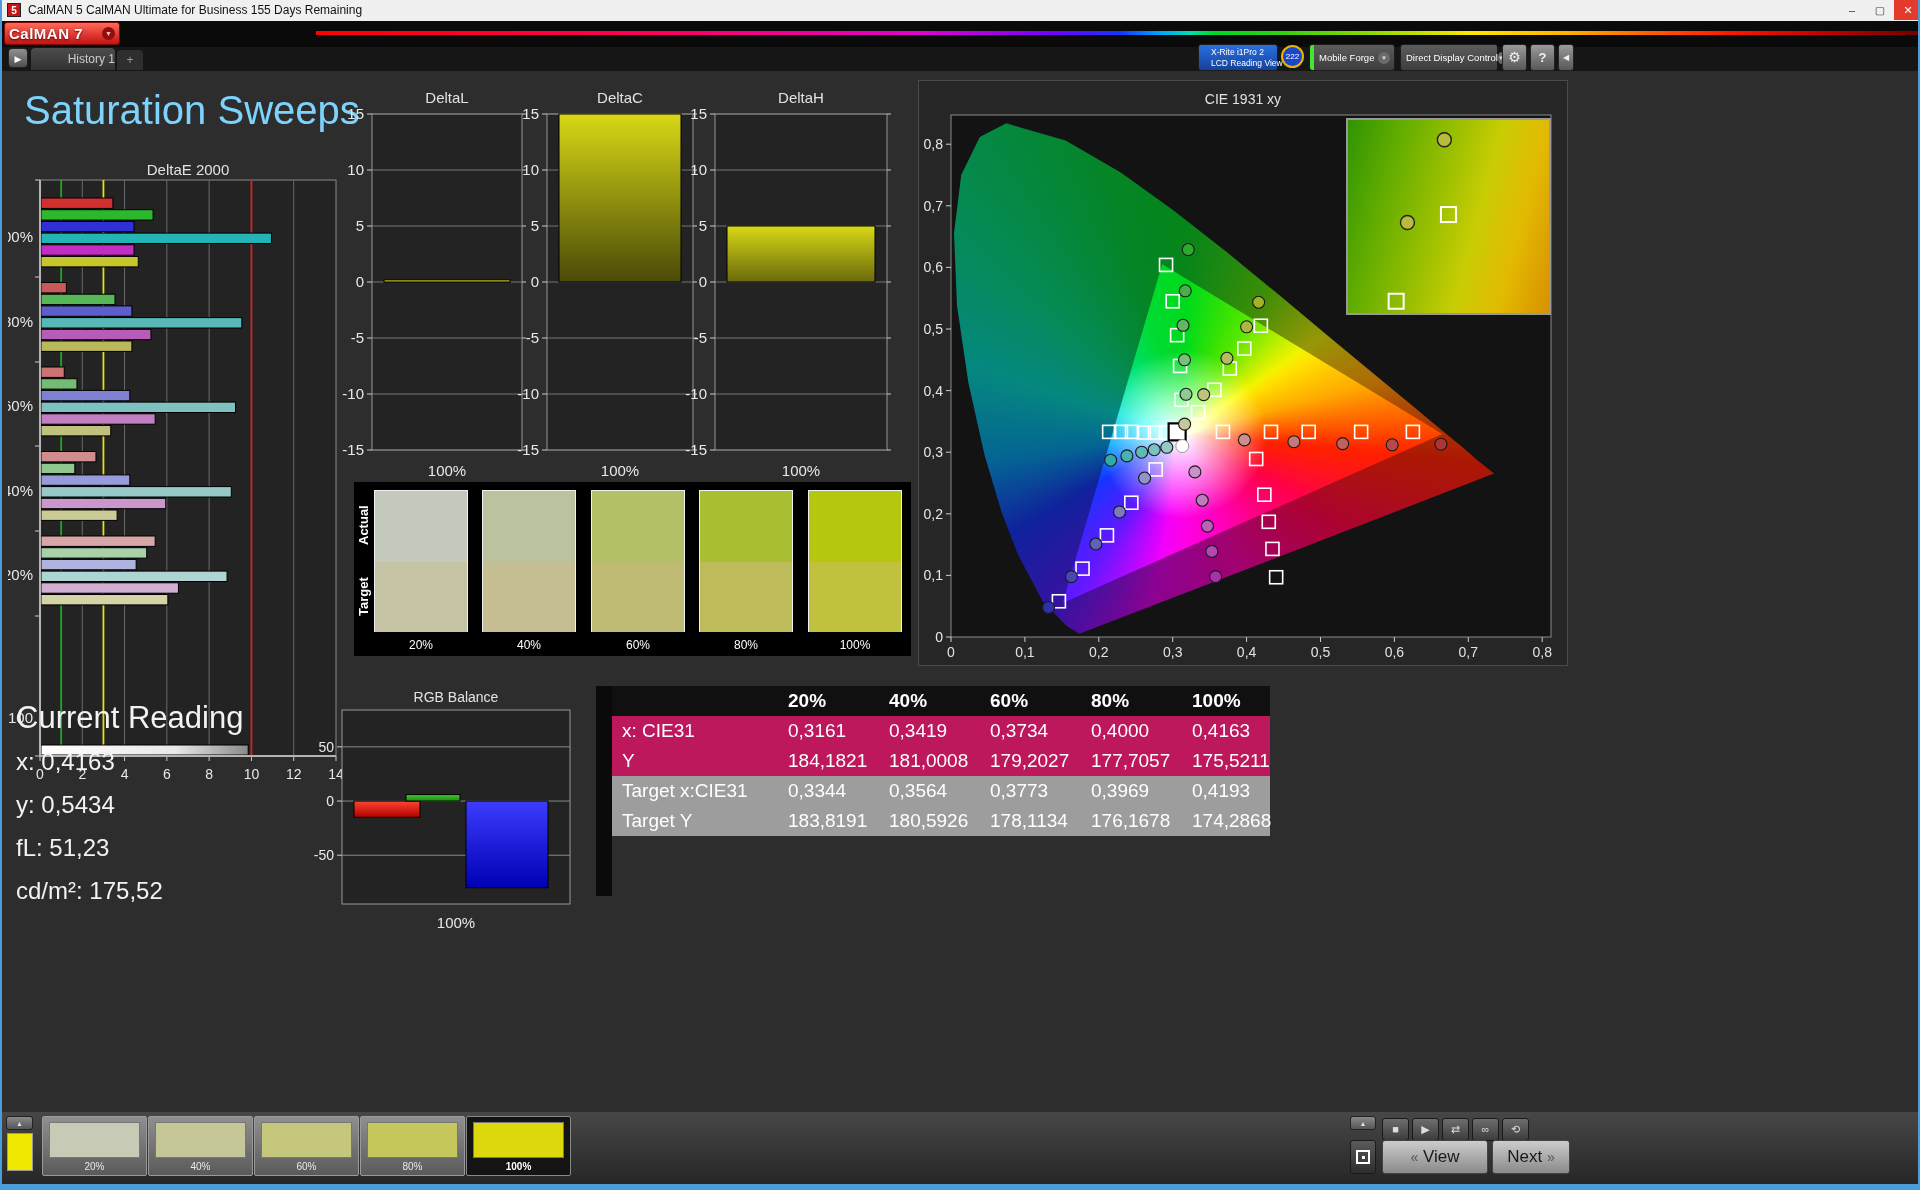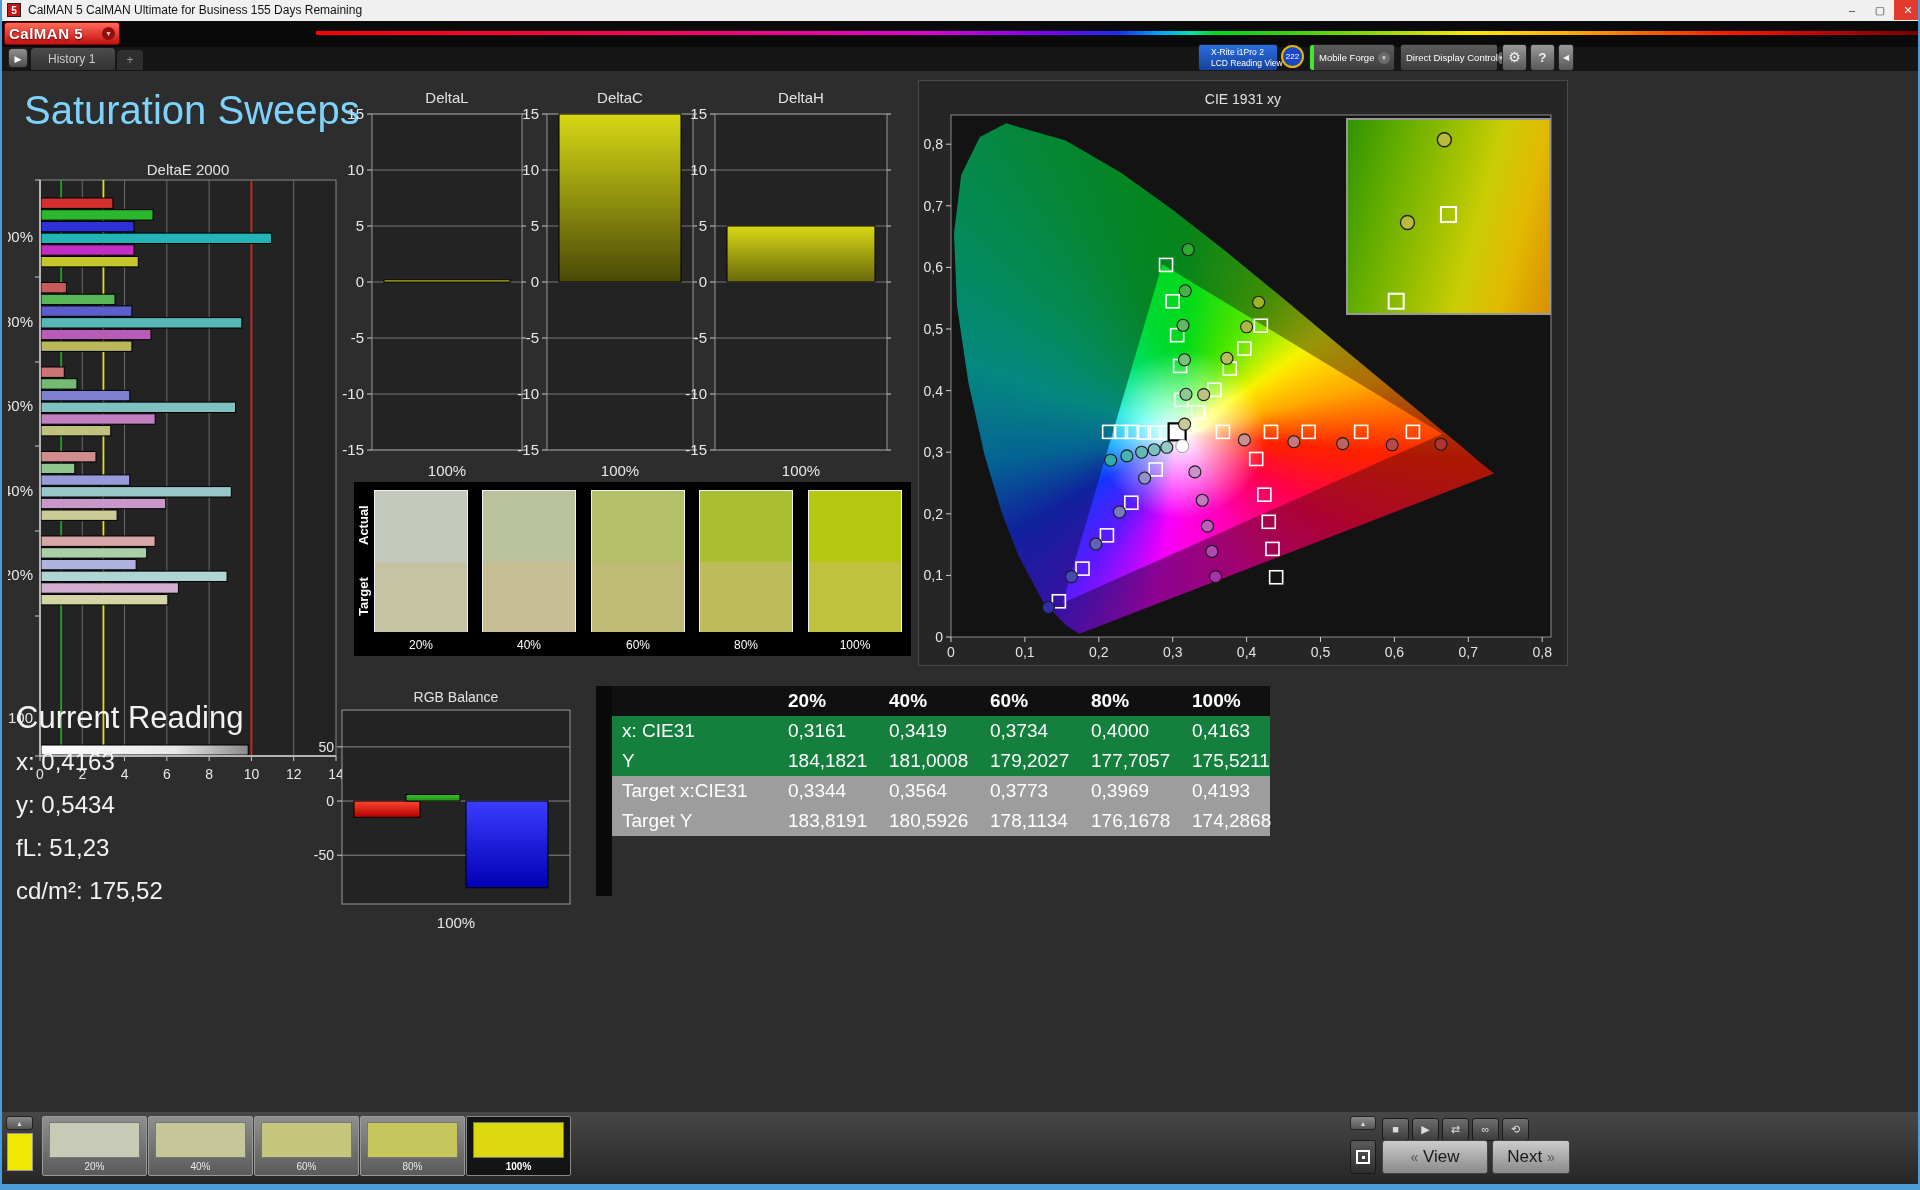--- a/index.html
+++ b/index.html
@@ -26,21 +26,21 @@
   #spectrum { left:314px; top:10px; width:1604px; height:4px;
       background:linear-gradient(90deg,#ff0000 0%,#ff0060 22%,#e000d0 38%,#7000ff 46%,#1830ff 50%,
       #00a0ff 52.5%,#00e0b0 54.5%,#00d820 56%,#30d010 60%,#80d800 65%,#c8e000 69%,#ffe800 72%,
       #ffb000 78%,#ff6000 83%,#ff1800 88%,#c00000 94%,#700000 100%); }
 
   
   #tabrow { left:0; top:47px; width:100%; height:24px; background:#161616; }
   #tab-play { left:6px; top:1px; width:20px; height:20px; border-radius:4px;
       background:linear-gradient(#909090,#4f4f4f); color:#fff; font-size:9px; text-align:center; line-height:20px; border:1px solid #222; }
   #tab-history { left:29px; top:1px; width:84px; height:22px; background:linear-gradient(#4c4c4c,#323232);
-      border-radius:4px 4px 0 0; color:#ccc; font-size:12px; text-align:left; line-height:22px;padding-left:17px; }
+      border-radius:4px 4px 0 0; color:#ccc; font-size:12px; text-align:right; line-height:22px;padding-left:17px; }
   #tab-add { left:115px; top:3px; width:26px; height:20px; background:#2e2e2e; border-radius:4px 4px 0 0;
       color:#999; font-size:12px; text-align:center; line-height:20px; }
 
   
   .drop { top:44px; height:27px; border:1px solid #1c1c1c; border-radius:3px; color:#fff; display:flex; align-items:center; }
   .drop .strip { width:4px; height:100%; border-radius:3px 0 0 3px; }
   .drop .arr { width:12px; height:12px; border-radius:50%; background:#6b6b6b; color:#ddd; font-size:6px;
       text-align:center; line-height:12px; margin:0 4px 0 auto; }
   #dd-meter { left:1196px; width:80px; background:linear-gradient(#2a6fe0,#16419c); }
   #dd-meter .two { font-size:8.5px; line-height:1.2; padding-left:12px; white-space:nowrap; }
@@ -84,21 +84,21 @@
   #cr-title { left:14px; top:700px; font-size:31px; color:#f2f2f2; }
   .cr-line { left:14px; font-size:24px; color:#f2f2f2; }
 
   
   #tbl-gutter { left:594px; top:686px; width:16px; height:210px; background:#0a0a0a; }
   #tbl { left:610px; top:686px; width:658px; }
   .trow { display:flex; height:30px; line-height:30px; color:#fff; font-size:19px; }
   .trow .c0 { width:152px; padding-left:10px; }
   .trow .cv { width:101px; padding-left:24px; }
   .thead { background:#101010; font-weight:bold; }
-  .rodd { background:#15803d; }
+  .rodd { background:#be185d; }
   .reven { background:#9d9d9d; }
 
   
   #bottombar { left:0; top:1112px; width:100%; height:72px; background:linear-gradient(#474747,#262626); }
   #bluebottom { left:0; top:1184px; width:100%; height:6px; background:#4c9cd8; }
   .mini-up { position:absolute; background:linear-gradient(#8a8a8a,#555); border:1px solid #222; border-radius:3px;
       color:#ddd; font-size:7px; text-align:center; }
   #patch { left:5px; top:1133px; width:26px; height:38px; border:1px solid #999; }
   .thumb { position:absolute; top:1116px; width:105px; height:60px; background:linear-gradient(#8f8f8f,#5a5a5a);
       border:1px solid #9a9a9a; border-radius:2px; }
@@ -124,21 +124,21 @@
   <div id="titlebar" class="abs">
     <div class="appico abs">5</div>
     <div class="ttl abs">CalMAN 5 CalMAN Ultimate for Business 155 Days Remaining</div>
     <div class="winbtn abs" style="left:1836px">–</div>
     <div class="winbtn abs" style="left:1864px">▢</div>
     <div class="winbtn abs" id="btn-close" style="left:1892px;width:28px">✕</div>
   </div>
 
   <div id="band" class="abs">
     <div id="logo" class="abs">
-      <span class="lt">CalMAN 5</span>
+      <span class="lt">CalMAN 7</span>
       <span class="dd">▼</span>
     </div>
     <div id="spectrum" class="abs"></div>
   </div>
 
   <div id="tabrow" class="abs">
     <div id="tab-play" class="abs">▶</div>
     <div id="tab-history" class="abs">History 1</div>
     <div id="tab-add" class="abs">+</div>
   </div>

